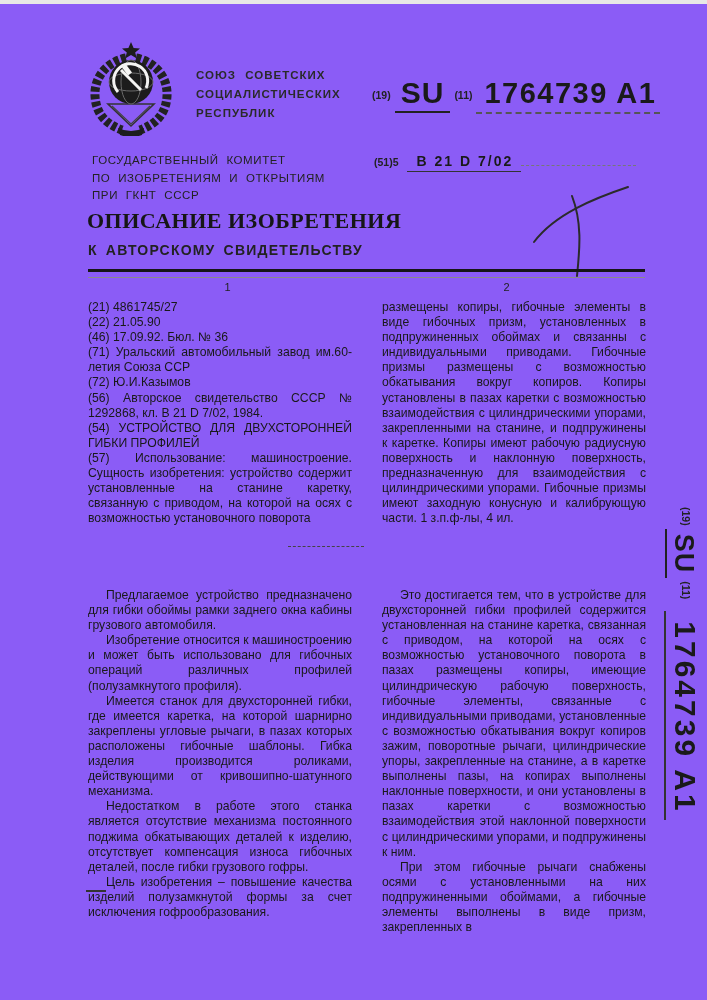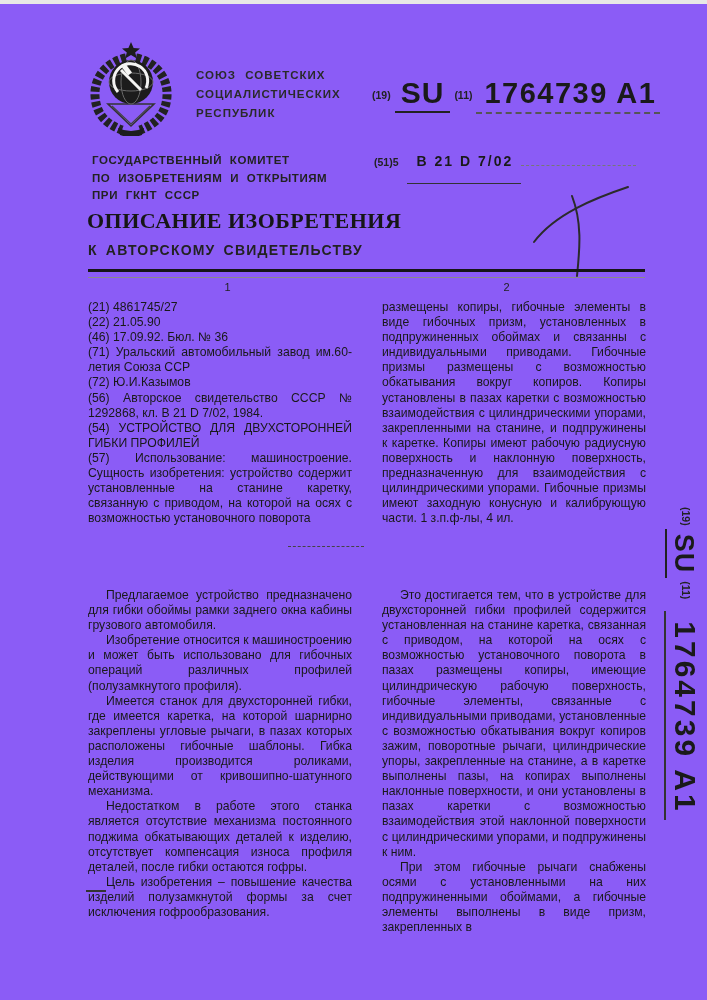--- a/index.html
+++ b/index.html
@@ -15,21 +15,21 @@
   
   .emblem{position:absolute;left:88px;top:36px;width:86px;height:96px;}
   .union-name{
     position:absolute;left:196px;top:62px;
     font-size:11.5px;line-height:19px;letter-spacing:1px;word-spacing:5px;
     color:#2a2a2a;font-weight:bold;
   }
   .committee{
     position:absolute;left:92px;top:148px;
     font-size:11.5px;line-height:17.5px;letter-spacing:.6px;word-spacing:4px;
-    color:#222;font-weight:bold;
+    color:#222;font-weight:normal;
   }
   .pub-row{
     position:absolute;left:372px;top:72px;width:278px;
     display:flex;align-items:baseline;
   }
   .small-code{font-size:10.5px;font-weight:bold;color:#222;}
   .pub-row .small-code{position:relative;top:-4px;}
   .su-code{
     font-size:30px;font-weight:bold;letter-spacing:1px;
     border-bottom:2px solid #222;padding:0 6px 1px 6px;margin:0 4px;
@@ -37,21 +37,21 @@
   .pub-number{
     font-size:29px;font-weight:bold;letter-spacing:1.5px;white-space:nowrap;
     border-bottom:2px dashed #555;padding:0 4px 2px 8px;margin-left:4px;
   }
   .ipc-row{
     position:absolute;left:374px;top:142px;width:262px;
     display:flex;align-items:baseline;
   }
   .ipc-class{
     font-size:14px;font-weight:bold;letter-spacing:2px;white-space:nowrap;
-    border-bottom:1.5px solid #333;padding:0 8px 14px 10px;margin-left:8px;
+    border-bottom:1.5px solid #333;padding:0 8px 2px 10px;margin-left:8px;
   }
   .ipc-tail{flex:1;border-bottom:1.5px dashed #777;height:1.2em;}
   
   .doc-title{
     position:absolute;left:87px;top:204px;
     font-size:22px;font-weight:bold;letter-spacing:.5px;color:#161616;
     white-space:nowrap;
     font-family:Liberation Serif, serif;
   }
   .doc-subtitle{
@@ -190,21 +190,21 @@
     </div>
   </div>
 
   <div class="gutter-dash"></div>
 
   <div class="cols description-section">
     <div class="col">
       <p class="para">Предлагаемое устройство предназначено для гибки обоймы рамки заднего окна кабины грузового автомобиля.</p>
       <p class="para">Изобретение относится к машиностроению и может быть использовано для гибочных операций различных профилей (полузамкнутого профиля).</p>
       <p class="para">Имеется станок для двухсторонней гибки, где имеется каретка, на которой шарнирно закреплены угловые рычаги, в пазах которых расположены гибочные шаблоны. Гибка изделия производится роликами, действующими от кривошипно-шатунного механизма.</p>
-      <p class="para">Недостатком в работе этого станка является отсутствие механизма постоянного поджима обкатывающих деталей к изделию, отсутствует компенсация износа профиля деталей, после гибки остаются гофры.</p>
+      <p class="para">Недостатком в работе этого станка является отсутствие механизма постоянного поджима обкатывающих деталей к изделию, отсутствует компенсация износа гибочных деталей, после гибки грузового гофры.</p>
       <p class="para">Цель изобретения – повышение качества изделий полузамкнутой формы за счет исключения гофрообразования.</p>
     </div>
     <div class="col">
       <p class="para">Это достигается тем, что в устройстве для двухсторонней гибки профилей содержится установленная на станине каретка, связанная с приводом, на которой на осях с возможностью установочного поворота в пазах размещены копиры, имеющие цилиндрическую рабочую поверхность, гибочные элементы, связанные с индивидуальными приводами, установленные с возможностью обкатывания вокруг копиров зажим, поворотные рычаги, цилиндрические упоры, закрепленные на станине, а в каретке выполнены пазы, на копирах выполнены наклонные поверхности, и они установлены в пазах каретки с возможностью взаимодействия этой наклонной поверхности с цилиндрическими упорами, и подпружинены к ним.</p>
       <p class="para">При этом гибочные рычаги снабжены осями с установленными на них подпружиненными обоймами, а гибочные элементы выполнены в виде призм, закрепленных в</p>
     </div>
   </div>
 
   <div class="end-dash"></div>
 

